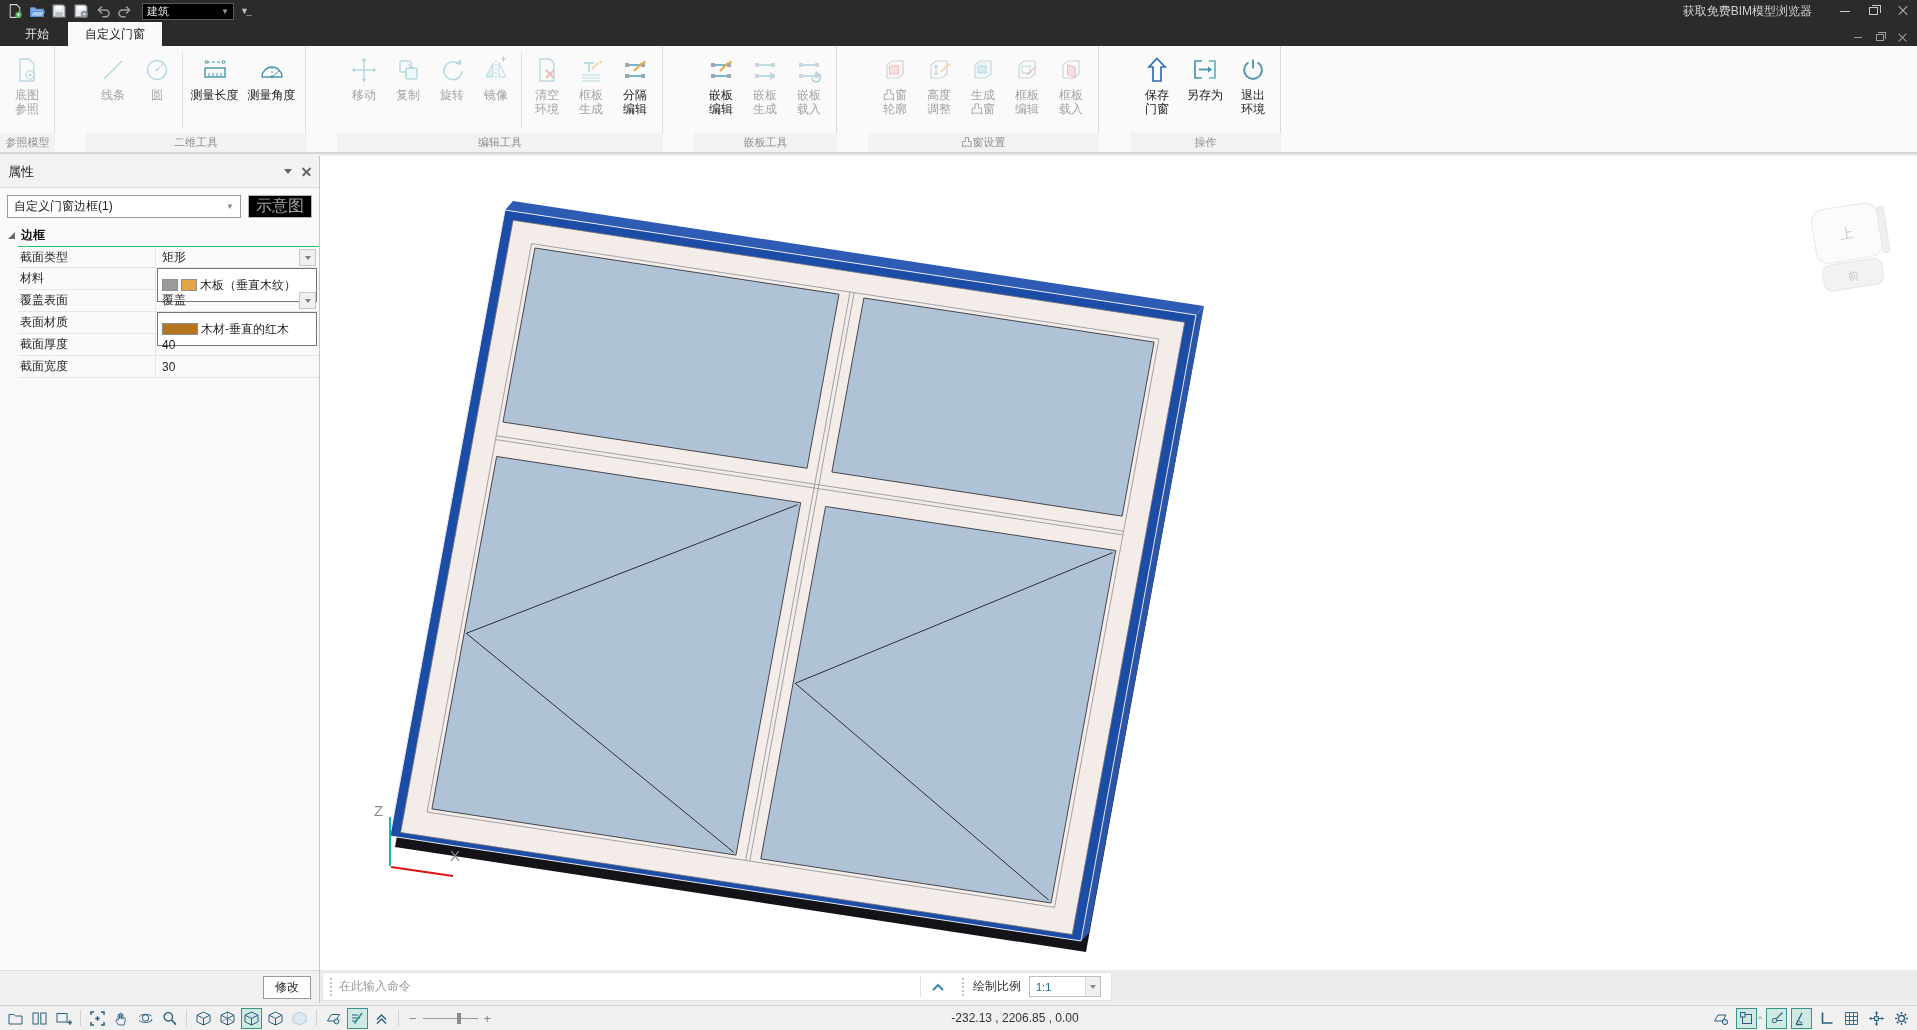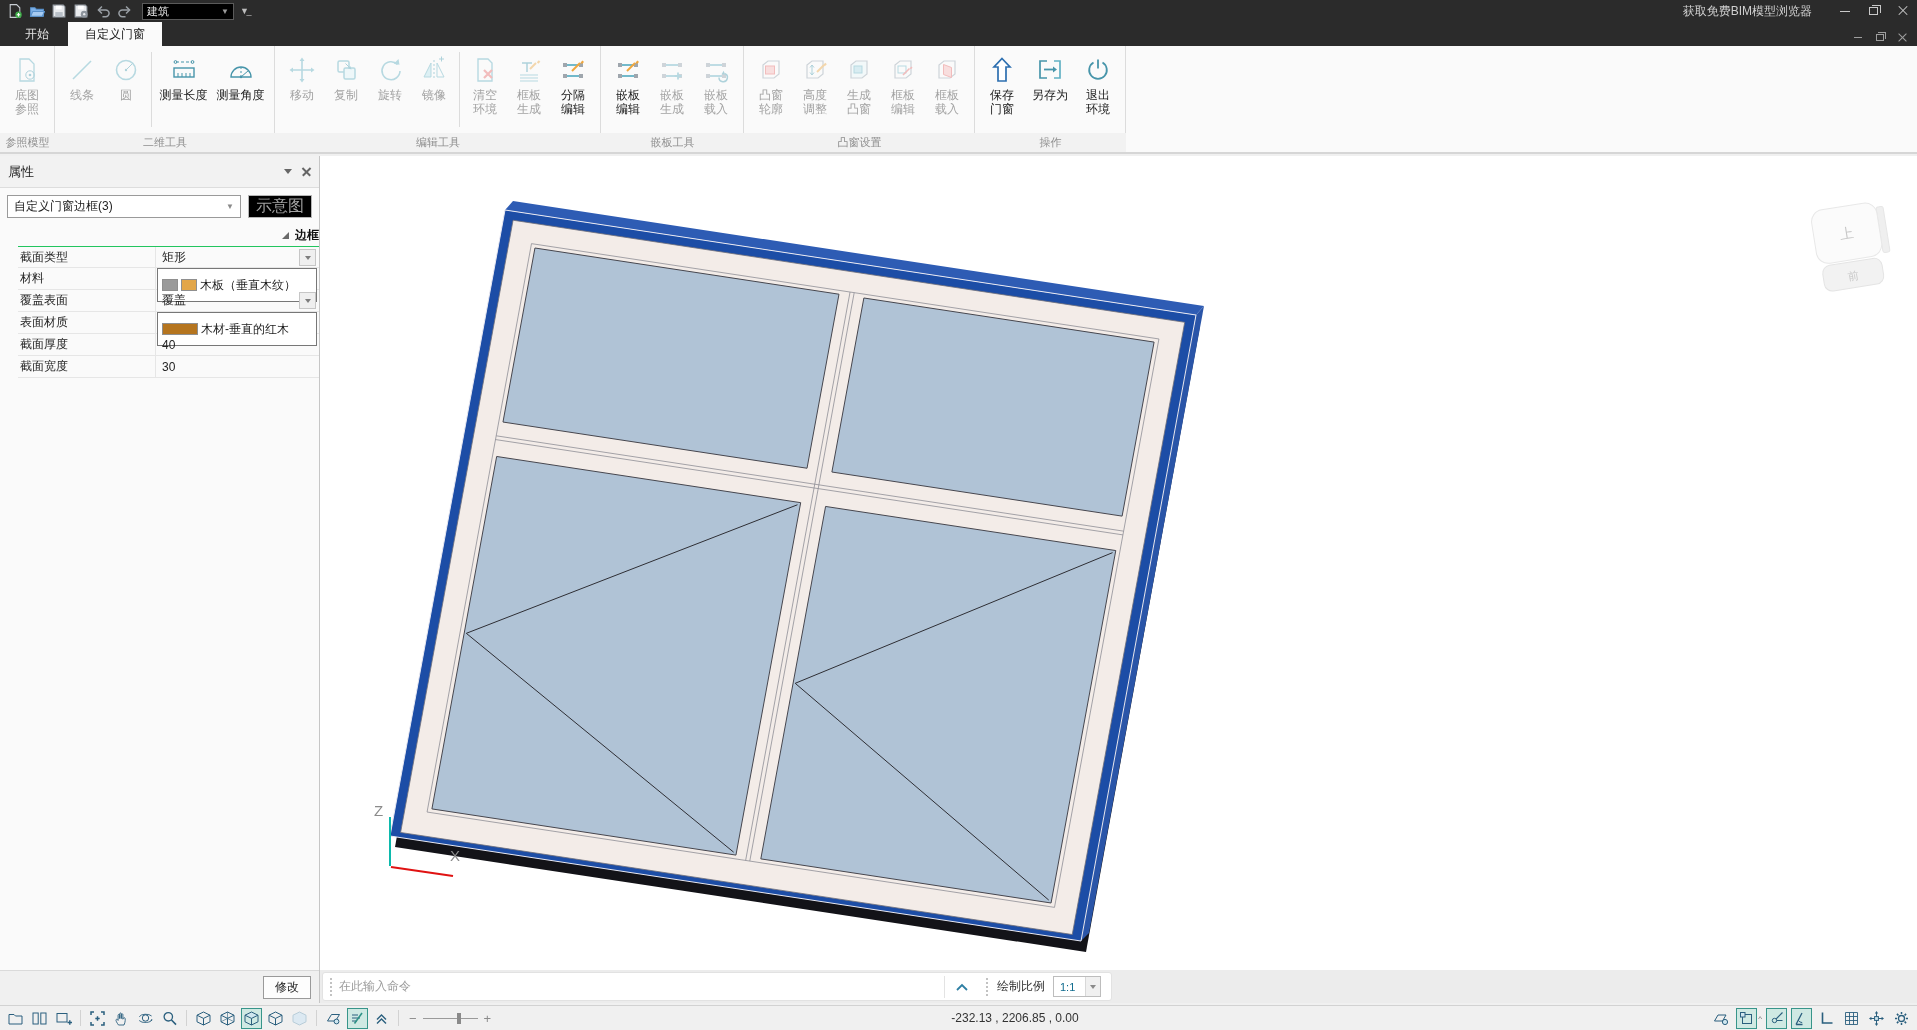--- a/index.html
+++ b/index.html
@@ -32,21 +32,21 @@
   .tabrow-ctrl { margin-left:auto; display:flex; align-items:center; margin-right:4px; }
   .cwbtn { width:22px; height:18px; display:flex; align-items:center; justify-content:center; }
   .cw-min { width:8px; height:1px; background:#9e9e9e; }
   .cw-res { width:8px; height:7px; border:1px solid #9e9e9e; position:relative; }
   .cw-res:before { content:""; position:absolute; left:1px; top:-3px; width:7px; height:6px; border:1px solid #9e9e9e; border-left:none; border-bottom:none; }
   .cw-x { position:relative; width:9px; height:9px; }
   .cw-x:before,.cw-x:after { content:""; position:absolute; left:-1px; top:4px; width:11px; height:1px; background:#9e9e9e; }
   .cw-x:before { transform:rotate(45deg);} .cw-x:after { transform:rotate(-45deg);}
 
   
-  #ribbon { position:absolute; left:0; top:46px; width:100%; height:108px; background:#fafafa; border-bottom:2px solid #d6d6d6; display:flex; }
+  #ribbon { position:absolute; left:0; top:46px; width:100%; height:108px; background:#fafafa; border-bottom:2px solid #d6d6d6; display:flex;gap:31px; }
   .rgroup { display:flex; flex-direction:column; }
   .rbtns { height:89px; display:flex; align-items:flex-start; padding:4px 5px 0 5px; border-right:1px solid #dcdcdc; }
   .rlabel { height:19px; background:#f2f2f2; text-align:center; font-size:11px; color:#8f8f8f; line-height:18px; }
   .rbtn { width:44px; display:flex; flex-direction:column; align-items:center; padding-top:2px; }
   .rbtn.wide { width:57px; }
   .rbtn.w52 { width:52px; }
   .ricon { width:32px; height:36px; display:flex; align-items:center; justify-content:center; }
   .rlbl { font-size:12px; line-height:14px; text-align:center; white-space:pre-line; color:#1b1b1b; }
   .rbtn.dis .rlbl { color:#a3a3a3; }
   .rdiv { width:1px; align-self:stretch; background:#dcdcdc; margin:2px 3px 6px 3px; }
@@ -57,21 +57,21 @@
   .p-title { font-size:13px; color:#1d1d1d; }
   .p-head-ic { margin-left:auto; display:flex; gap:10px; align-items:center; color:#666; }
   .ph-dd { width:0; height:0; border-left:4px solid transparent; border-right:4px solid transparent; border-top:5px solid #666; }
   .ph-x { position:relative; width:9px; height:9px; }
   .ph-x:before,.ph-x:after { content:""; position:absolute; left:-1px; top:4px; width:11px; height:1.5px; background:#666; }
   .ph-x:before { transform:rotate(45deg);} .ph-x:after { transform:rotate(-45deg);}
   .p-selrow { height:36px; display:flex; align-items:center; padding:0 7px; gap:7px; background:#fafafa; }
   .p-select { flex:1; height:23px; background:#fff; border:1px solid #9a9a9a; display:flex; align-items:center; padding:0 6px; font-size:12px; color:#1d1d1d; }
   .p-select .arr { margin-left:auto; color:#8a8a8a; font-size:8px; }
   .p-thumb { width:64px; height:23px; border:1px solid #b5b5b5; background:#000000; color:#a2a2a2; font-size:16px; display:flex; align-items:center; justify-content:center; }
-  .pg-group { height:22px; display:flex; align-items:center; gap:6px; padding-left:8px; background:#fafafa;justify-content:flex-end; }
+  .pg-group { height:22px; display:flex; align-items:center; gap:6px; padding-left:8px; background:#fafafa; }
   .pg-tri { width:0; height:0; border-left:7px solid transparent; border-bottom:7px solid #6a6a6a; }
   .pg-name { font-weight:bold; font-size:12px; color:#111; }
   .pg-row { display:grid; grid-template-columns:138px 1fr; height:22px; border-bottom:1px solid #e6e6e6; margin-left:18px; background:#fafafa; }
   .pg-row:first-of-type { border-top:1px solid #22c55e; }
   .pg-lab { font-size:12px; color:#242424; line-height:21px; padding-left:2px; border-right:1px solid #e6e6e6; }
   .pg-val { position:relative; display:flex; align-items:center; padding-left:6px; font-size:12px; color:#242424; }
   .dd-btn { position:absolute; right:3px; top:2px; width:17px; height:17px; background:#efefef; border:1px solid #c6c6c6; display:flex; align-items:center; justify-content:center; }
   .dd-btn i { width:0; height:0; border-left:3.5px solid transparent; border-right:3.5px solid transparent; border-top:4px solid #7d7d7d; }
   .mat-box { position:absolute; left:1px; right:2px; top:0; bottom:0; border:1px solid #777; background:#fff; display:flex; align-items:center; gap:3px; padding:16px 4px; }
   .sw { height:12px; border:1px solid #8f8f8f; }
@@ -84,21 +84,21 @@
   #viewport svg { display:block; }
 
   
   #cmdbar { position:absolute; left:320px; top:970px; right:0; height:33px; background:#ececec; }
   .cmd-white { position:absolute; left:2px; top:2px; width:790px; height:29px; background:#fff; border:1px solid #e2e2e2; border-radius:3px; display:flex; align-items:center; }
   .grip { width:0; height:18px; border-left:2px dotted #c2c2c2; margin:0 7px; }
   .cmd-ph { color:#9b9b9b; font-size:12px; }
   .cmd-sep { width:1px; height:22px; background:#e3e3e3; }
   .chev-btn { width:34px; height:100%; display:flex; align-items:center; justify-content:center; }
   .scale-lab { color:#333; font-size:12px; margin:0 8px 0 2px; }
-  .scale-sel { width:48px; height:21px; border:1px solid #bdbdbd; background:#fff; display:flex; align-items:center; margin-right:10px; }
+  .scale-sel { width:72px; height:21px; border:1px solid #bdbdbd; background:#fff; display:flex; align-items:center; margin-right:10px; }
   .scale-val { flex:1; padding-left:6px; font-size:11px; color:#0f6b8e; }
   .scale-arr { width:15px; height:100%; background:#f0f0f0; border-left:1px solid #d8d8d8; display:flex; align-items:center; justify-content:center; }
   .scale-arr i { width:0; height:0; border-left:3.5px solid transparent; border-right:3.5px solid transparent; border-top:4px solid #8a8a8a; }
 
   
   #statusbar { position:absolute; left:0; top:1005px; width:100%; height:25px; background:#f0f0f0; border-top:1px solid #d2d2d2; display:flex; align-items:center; }
   .sb-left { display:flex; align-items:center; gap:3px; padding-left:5px; }
   .sb-right { margin-left:auto; display:flex; align-items:center; gap:4px; padding-right:5px; }
   .sico { width:21px; height:21px; display:flex; align-items:center; justify-content:center; border:1px solid transparent; }
   .sico.sel { background:#cfe9e3; border-color:#37958a; }
@@ -492,21 +492,21 @@
 <div id="panel">
   <div class="p-head">
     <span class="p-title">属性</span>
     <span class="p-head-ic">
       <span class="ph-dd"></span>
       <span class="ph-x"></span>
     </span>
   </div>
   <div class="p-selrow">
     <div class="p-select">
-      <span>自定义门窗边框(3)</span>
+      <span>自定义门窗边框(1)</span>
       <span class="arr">▼</span>
     </div>
     <div class="p-thumb">示意图</div>
   </div>
   <div class="pg-group">
     <span class="pg-tri"></span>
     <span class="pg-name">边框</span>
   </div>
   <div id="prop-rows">
       <div class="pg-row">

